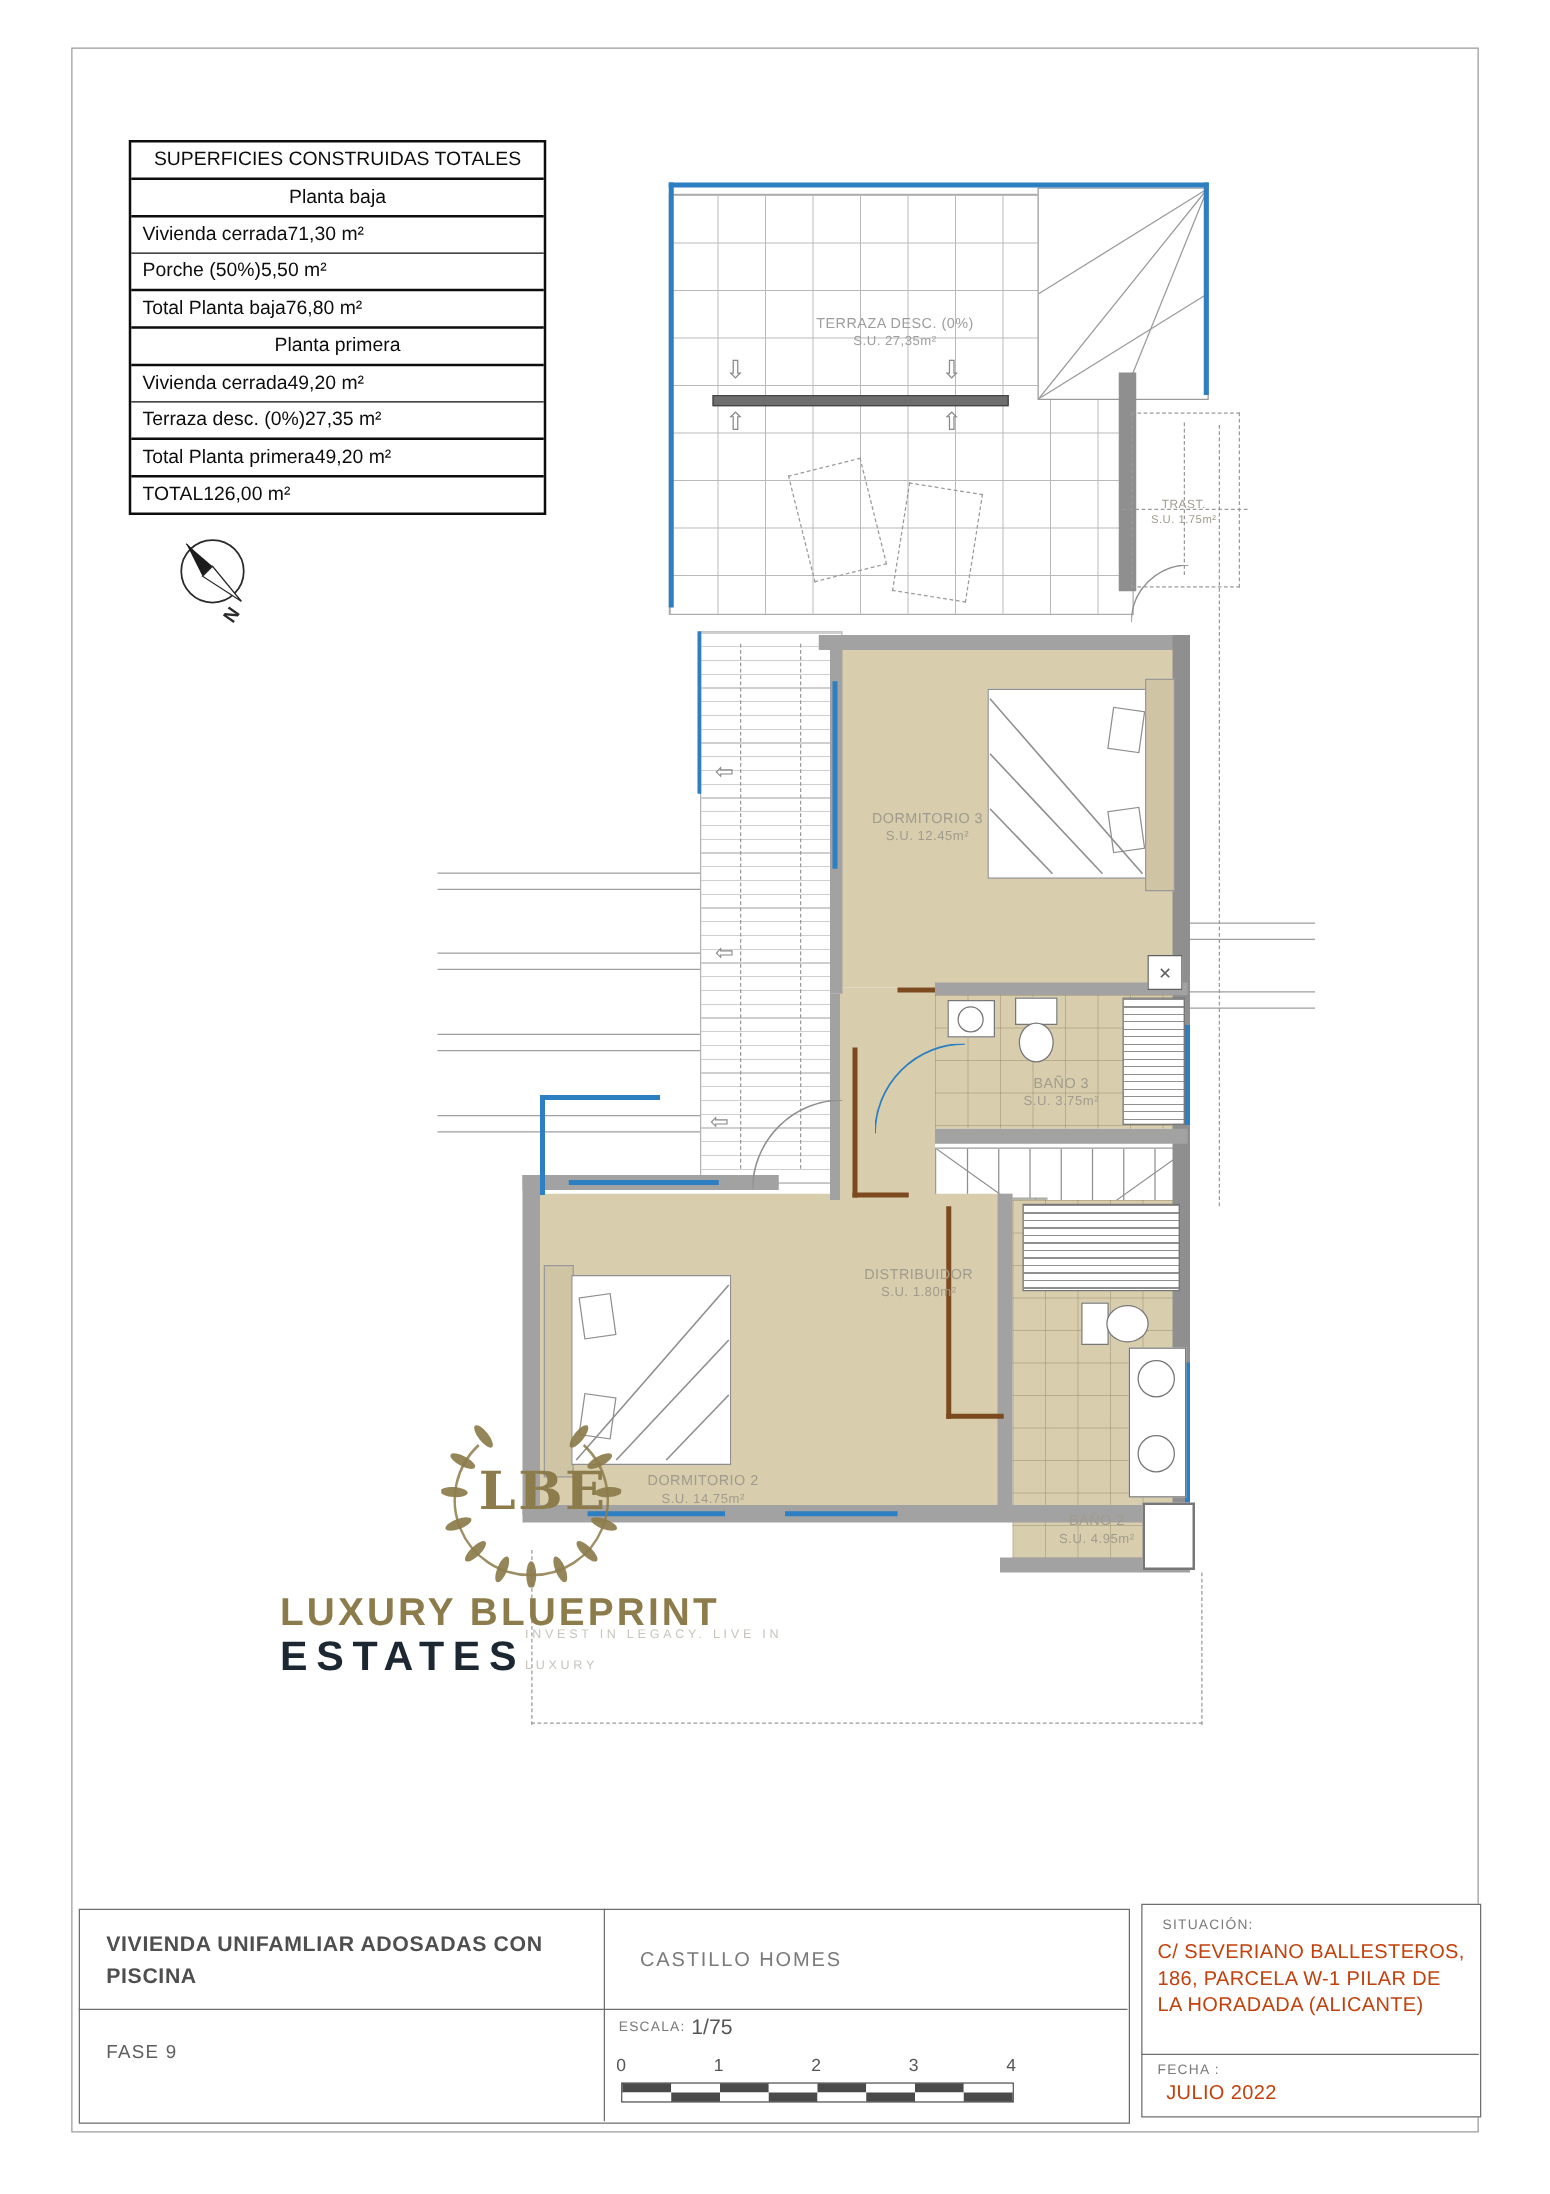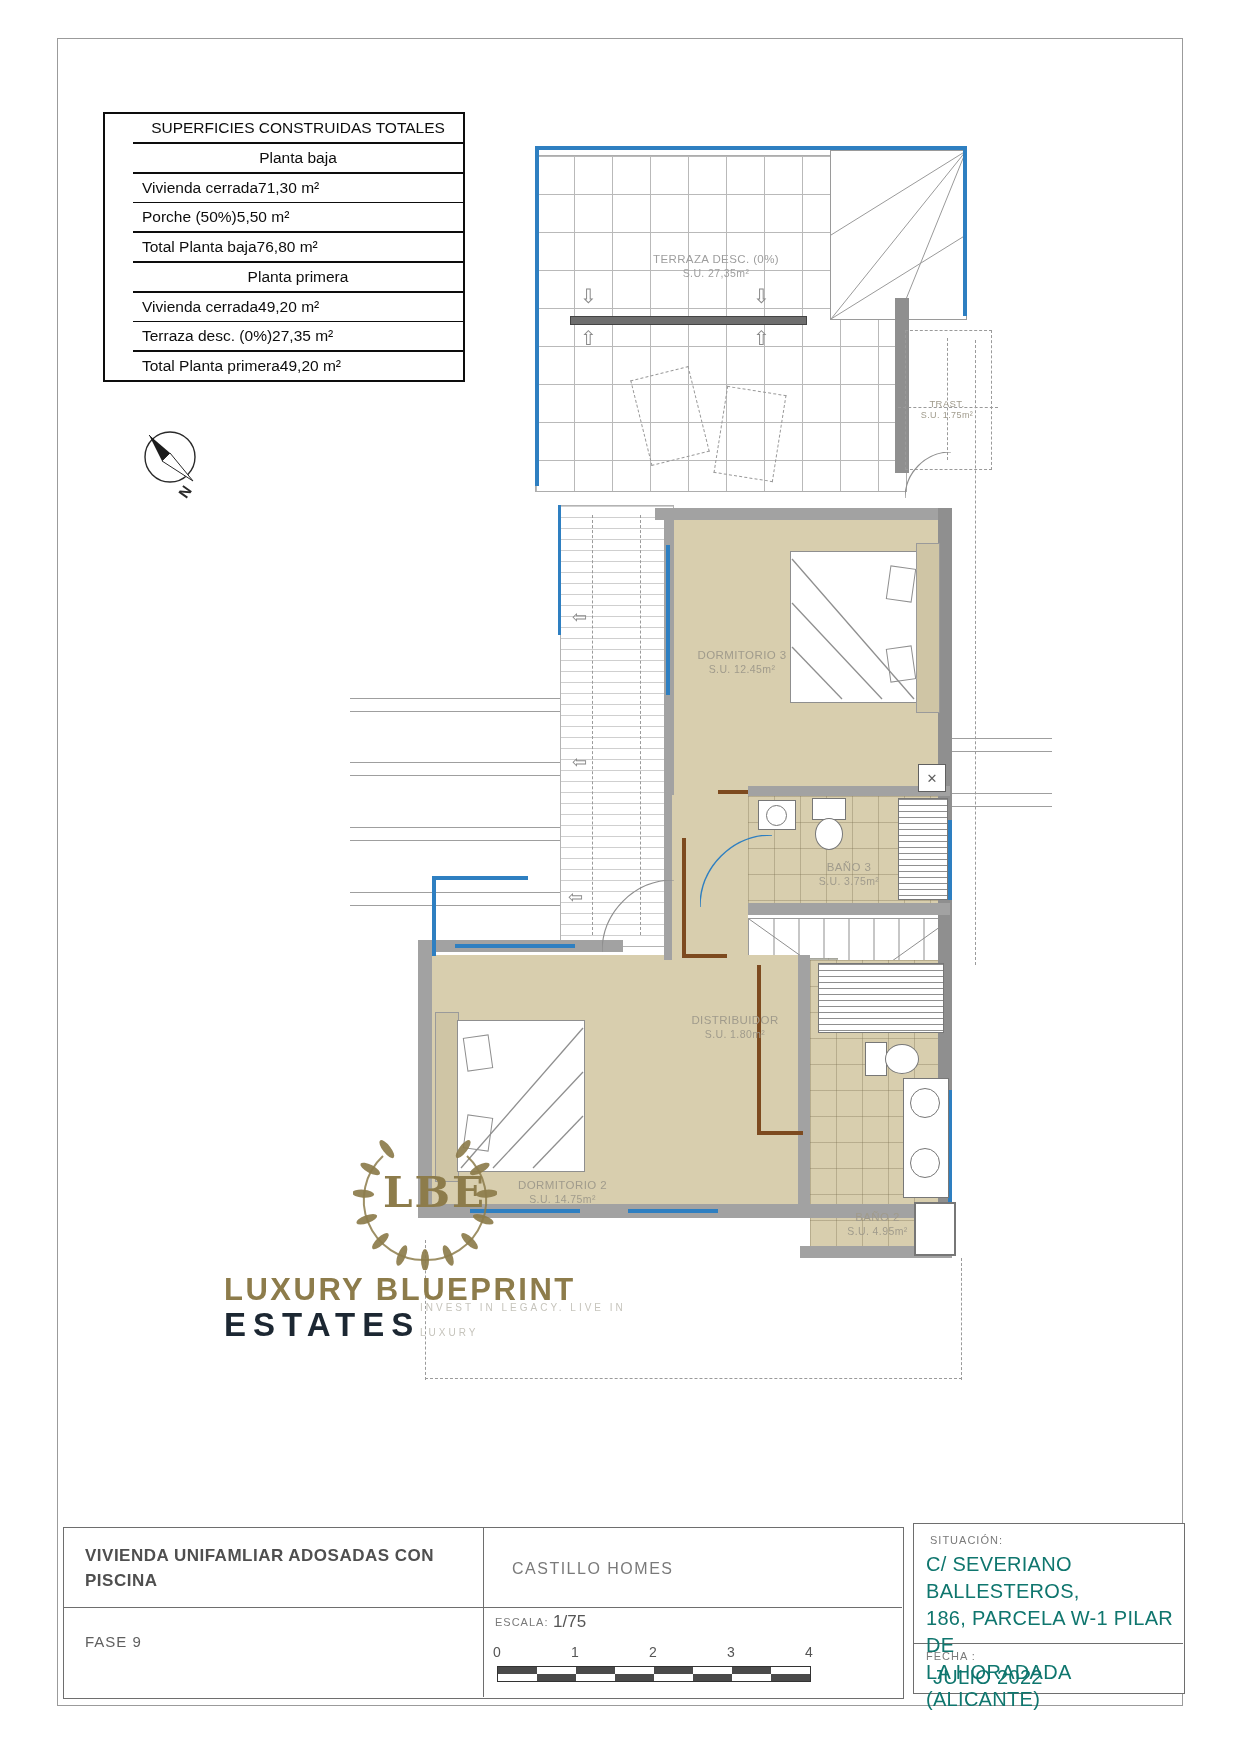--- a/index.html
+++ b/index.html
@@ -4,21 +4,21 @@
 <style>
   html,body{margin:0;padding:0;background:#ffffff;}
   .page{position:relative;width:1240px;height:1755px;background:#fff;overflow:hidden;
         font-family:"Liberation Sans",sans-serif;}
   .abs{position:absolute;}
   .page-frame{position:absolute;left:57px;top:38px;width:1124px;height:1666px;
               border:1.5px solid #9b9b9b;}
 
   
   .surf-table{position:absolute;left:103px;top:112px;width:330px;background:#fff;
-              border:2px solid #0d0d0d;color:#0d0d0d;font-size:15.5px;padding-left:28px;}
+              border:2px solid #0d0d0d;color:#0d0d0d;font-size:15.5px;}
   .t-row{display:flex;justify-content:flex-start;align-items:center;
          padding:5px 9px;border-top:1px solid #0d0d0d;}
   .t-row:first-child{border-top:none;}
   .t-row.center{justify-content:center;}
   .t-row.thick{border-top-width:2px;}
   .t-row .lbl{text-align:left;}
   .t-row .val{text-align:right;}
 
   
   .tilewhite{background-color:#fff;
@@ -85,21 +85,21 @@
   .tb-box{position:absolute;border:1.5px solid #6e6e6e;background:#fff;}
   .tb-divv{position:absolute;width:0;border-left:1.5px solid #6e6e6e;}
   .tb-divh{position:absolute;height:0;border-top:1.5px solid #6e6e6e;}
   .tb-project{position:absolute;font-weight:bold;font-size:17px;color:#4f4f4f;
               letter-spacing:.5px;line-height:1.45;}
   .tb-phase{position:absolute;font-size:15px;color:#5f5f5f;letter-spacing:1px;
             line-height:1.55;}
   .tb-builder{position:absolute;font-size:16px;color:#7a7a7a;letter-spacing:1.5px;}
   .tb-small{position:absolute;font-size:11px;color:#7a7a7a;letter-spacing:1px;}
   .tb-big{position:absolute;font-size:16px;color:#555;}
-  .tb-addr{position:absolute;font-size:20px;color:#0f766e;line-height:1.35;
+  .tb-addr{position:absolute;font-size:16px;color:#c2410c;line-height:1.35;
            letter-spacing:.3px;}
   .ticks span{position:absolute;font-size:14px;color:#555;width:20px;text-align:center;}
   .sbar{position:absolute;border:1px solid #333;display:flex;flex-wrap:wrap;width:312px;height:14px;}
   .sbar i{display:block;width:39px;height:7px;}
   .sbar i.d{background:#4a4a4a;}
   .sbar i.w{background:#fff;}
 </style>
 </head>
 <body>
 
@@ -132,20 +132,24 @@
         <span class="lbl">Vivienda cerrada</span>
         <span class="val">49,20 m²</span>
       </div>
     <div class="t-row">
         <span class="lbl">Terraza desc. (0%)</span>
         <span class="val">27,35 m²</span>
       </div>
     <div class="t-row thick">
         <span class="lbl">Total Planta primera</span>
         <span class="val">49,20 m²</span>
+      </div>
+    <div class="t-row thick">
+        <span class="lbl">TOTAL</span>
+        <span class="val">126,00 m²</span>
       </div>
   </div>
 
   <div class="abs" style="left:135px;top:423px;width:70px;height:88px">
     <svg width="70" height="88">
       <circle cx="35" cy="34" r="25" fill="none" stroke="#2a2a2a" stroke-width="1.4"></circle>
       <line x1="14" y1="12" x2="58" y2="58" stroke="#2a2a2a" stroke-width="1"></line>
       <polygon points="14,12 35,30 27,38" fill="#1c1c1c"></polygon>
       <polygon points="58,58 35,30 27,38" fill="#ffffff" stroke="#2a2a2a" stroke-width="1"></polygon>
       <text x="48" y="78" font-size="15" font-weight="bold" fill="#2a2a2a" transform="rotate(-55 48 74)">N</text>

